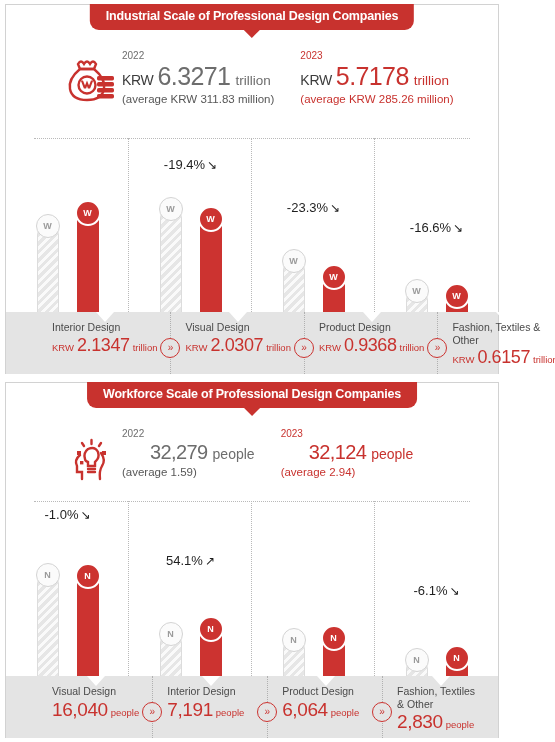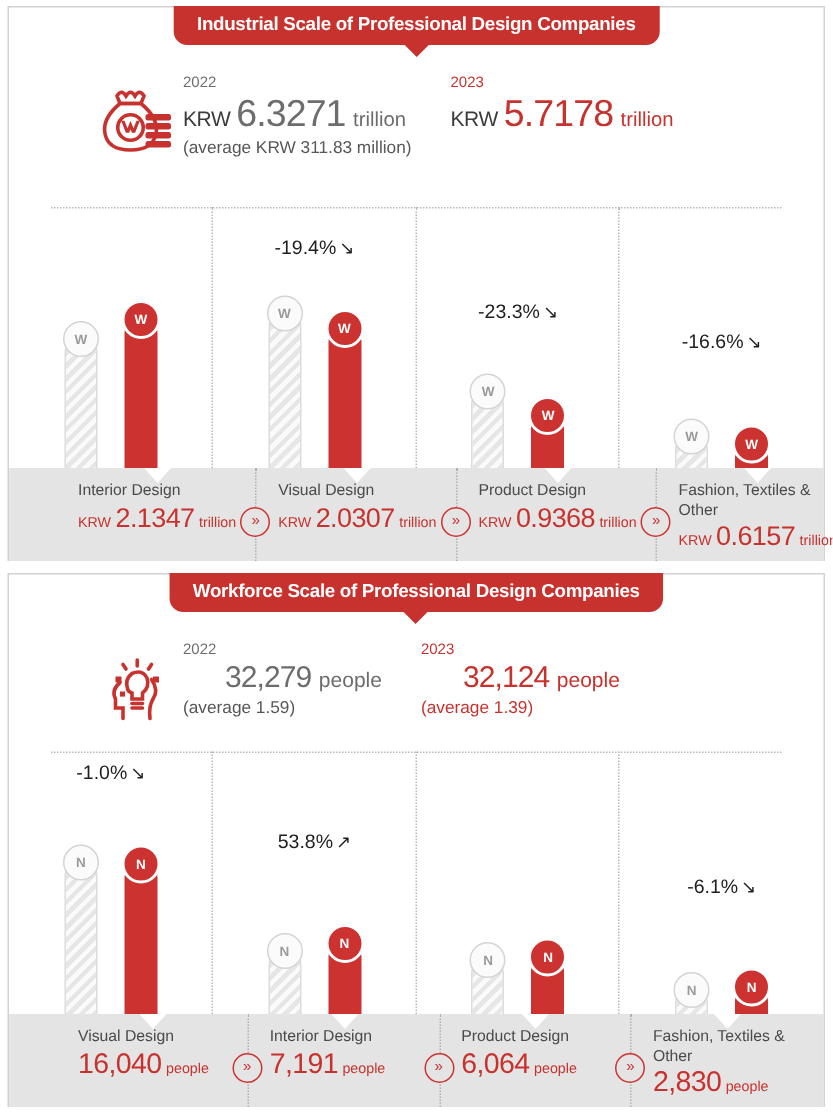--- a/index.html
+++ b/index.html
@@ -7,21 +7,21 @@
     width:555px;height:742px;
     background:#ffffff;
     font-family:"Liberation Sans", sans-serif;
     color:#3c3c3c;
     overflow:hidden;
   }
   .page{position:relative;width:555px;height:742px;}
 
   
   .card{
-    position:absolute;left:5px;width:545px;
+    position:absolute;left:5px;width:494px;
     border:1px solid #d2d2d2;
     background:#fff;
     box-sizing:border-box;
   }
   #card-industrial{top:4px;height:370px;}
   #card-workforce{top:382px;height:356px;}
 
   
   .banner{
     position:absolute;top:-1px;left:50%;transform:translateX(-50%);
@@ -227,20 +227,21 @@
         <div class="avg">(average KRW 311.83 million)</div>
       </div>
 
       <div class="sum-block red">
         <div class="yr">2023</div>
         <div class="valline">
           <span class="cur">KRW</span>
           <span class="big">5.7178</span>
           <span class="unit">trillion</span>
         </div>
+        <div class="avg">(average KRW 285.26 million)</div>
       </div>
     </div>
 
     <div class="chartwrap" id="chart-industrial">
       <div class="topdots"></div>
       <div class="groups">
           <div class="group">
             <div class="vdots"></div>
             <div class="bars">
               <div class="bar y22" style="height: 90px;">
@@ -387,21 +388,21 @@
         </div>
         <div class="avg">(average 1.59)</div>
       </div>
 
       <div class="sum-block red">
         <div class="yr">2023</div>
         <div class="valline">
           <span class="big">32,124</span>
           <span class="unit">people</span>
         </div>
-        <div class="avg">(average 1.39)</div>
+        <div class="avg">(average 2.94)</div>
       </div>
     </div>
 
     <div class="chartwrap" id="chart-workforce">
       <div class="topdots"></div>
       <div class="groups">
           <div class="group">
             <div class="vdots"></div>
             <div class="delta" style="top: 6px;"><span>-1.0%</span><span class="arr">↘</span></div>
             <div class="bars">
@@ -412,21 +413,21 @@
                 <div class="cap">N</div>
               </div>
             </div>
             <div class="xlabels">
               <span>'22</span>
               <span>'23</span>
             </div>
           </div>
           <div class="group">
             <div class="vdots"></div>
-            <div class="delta" style="top: 52px;"><span>53.8%</span><span class="arr">↗</span></div>
+            <div class="delta" style="top: 52px;"><span>54.1%</span><span class="arr">↗</span></div>
             <div class="bars">
               <div class="bar y22" style="height: 46px;">
                 <div class="cap">N</div>
               </div>
               <div class="bar y23" style="height: 51px;">
                 <div class="cap">N</div>
               </div>
             </div>
             <div class="xlabels">
               <span>'22</span>

